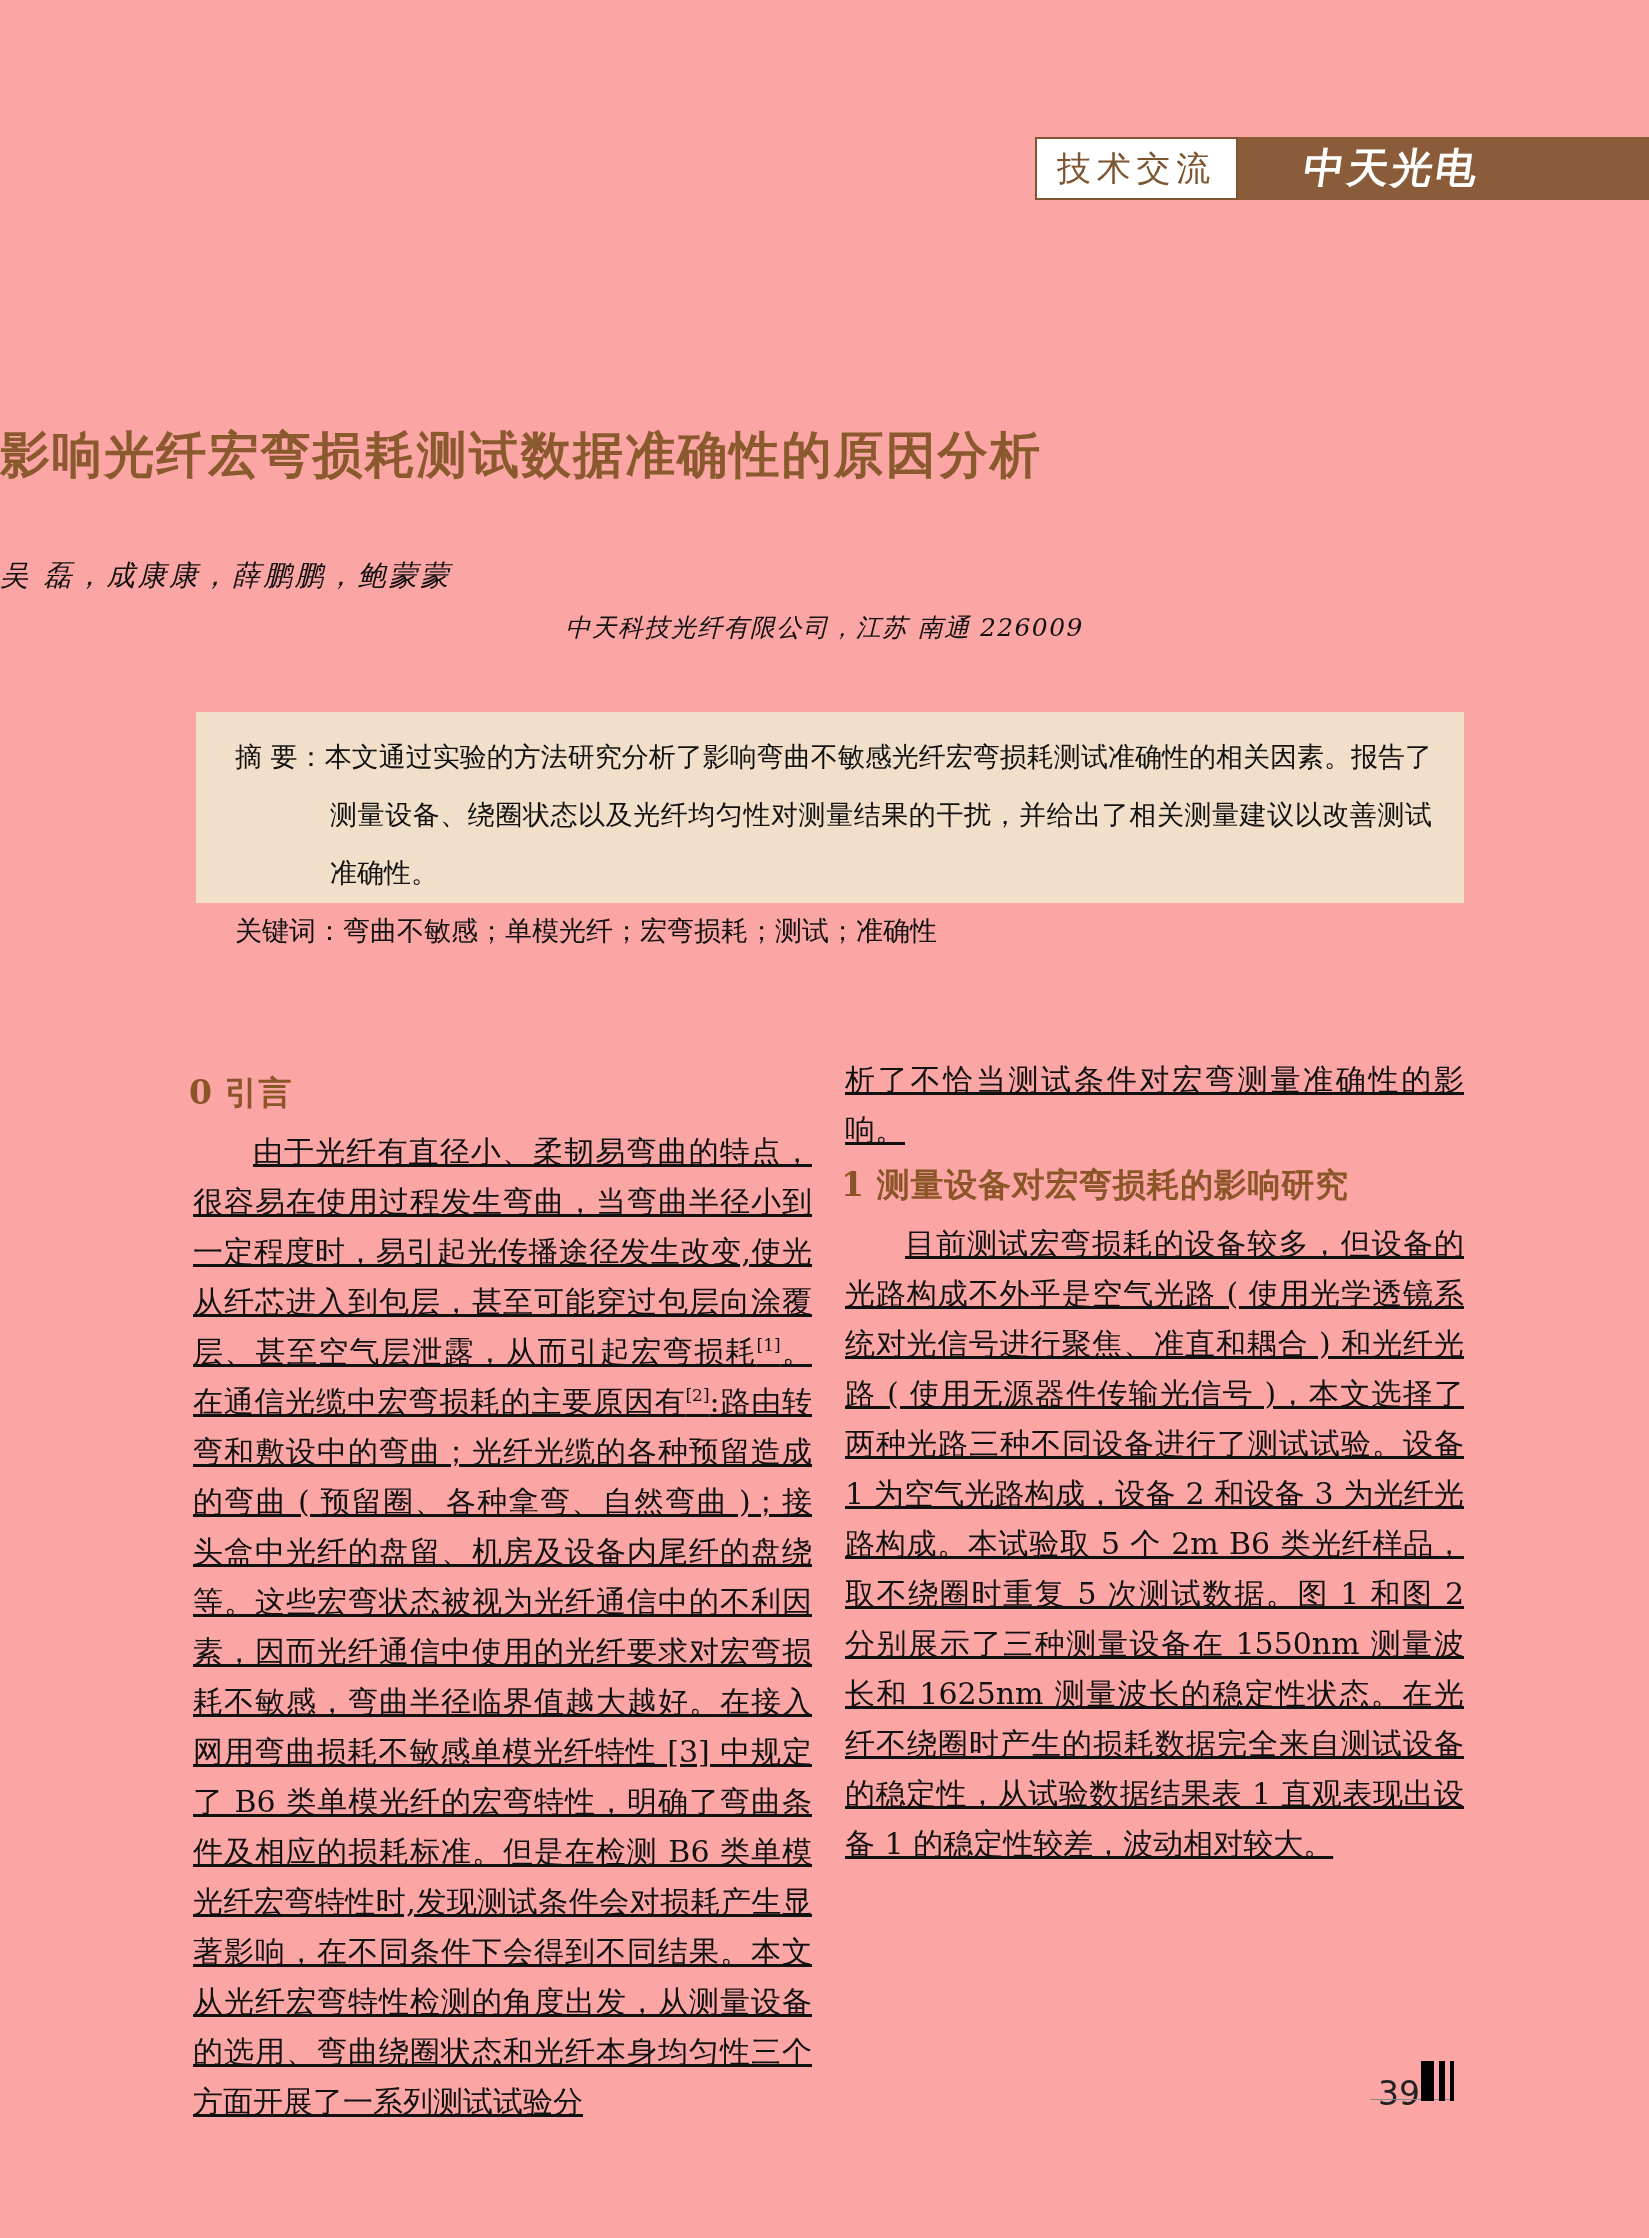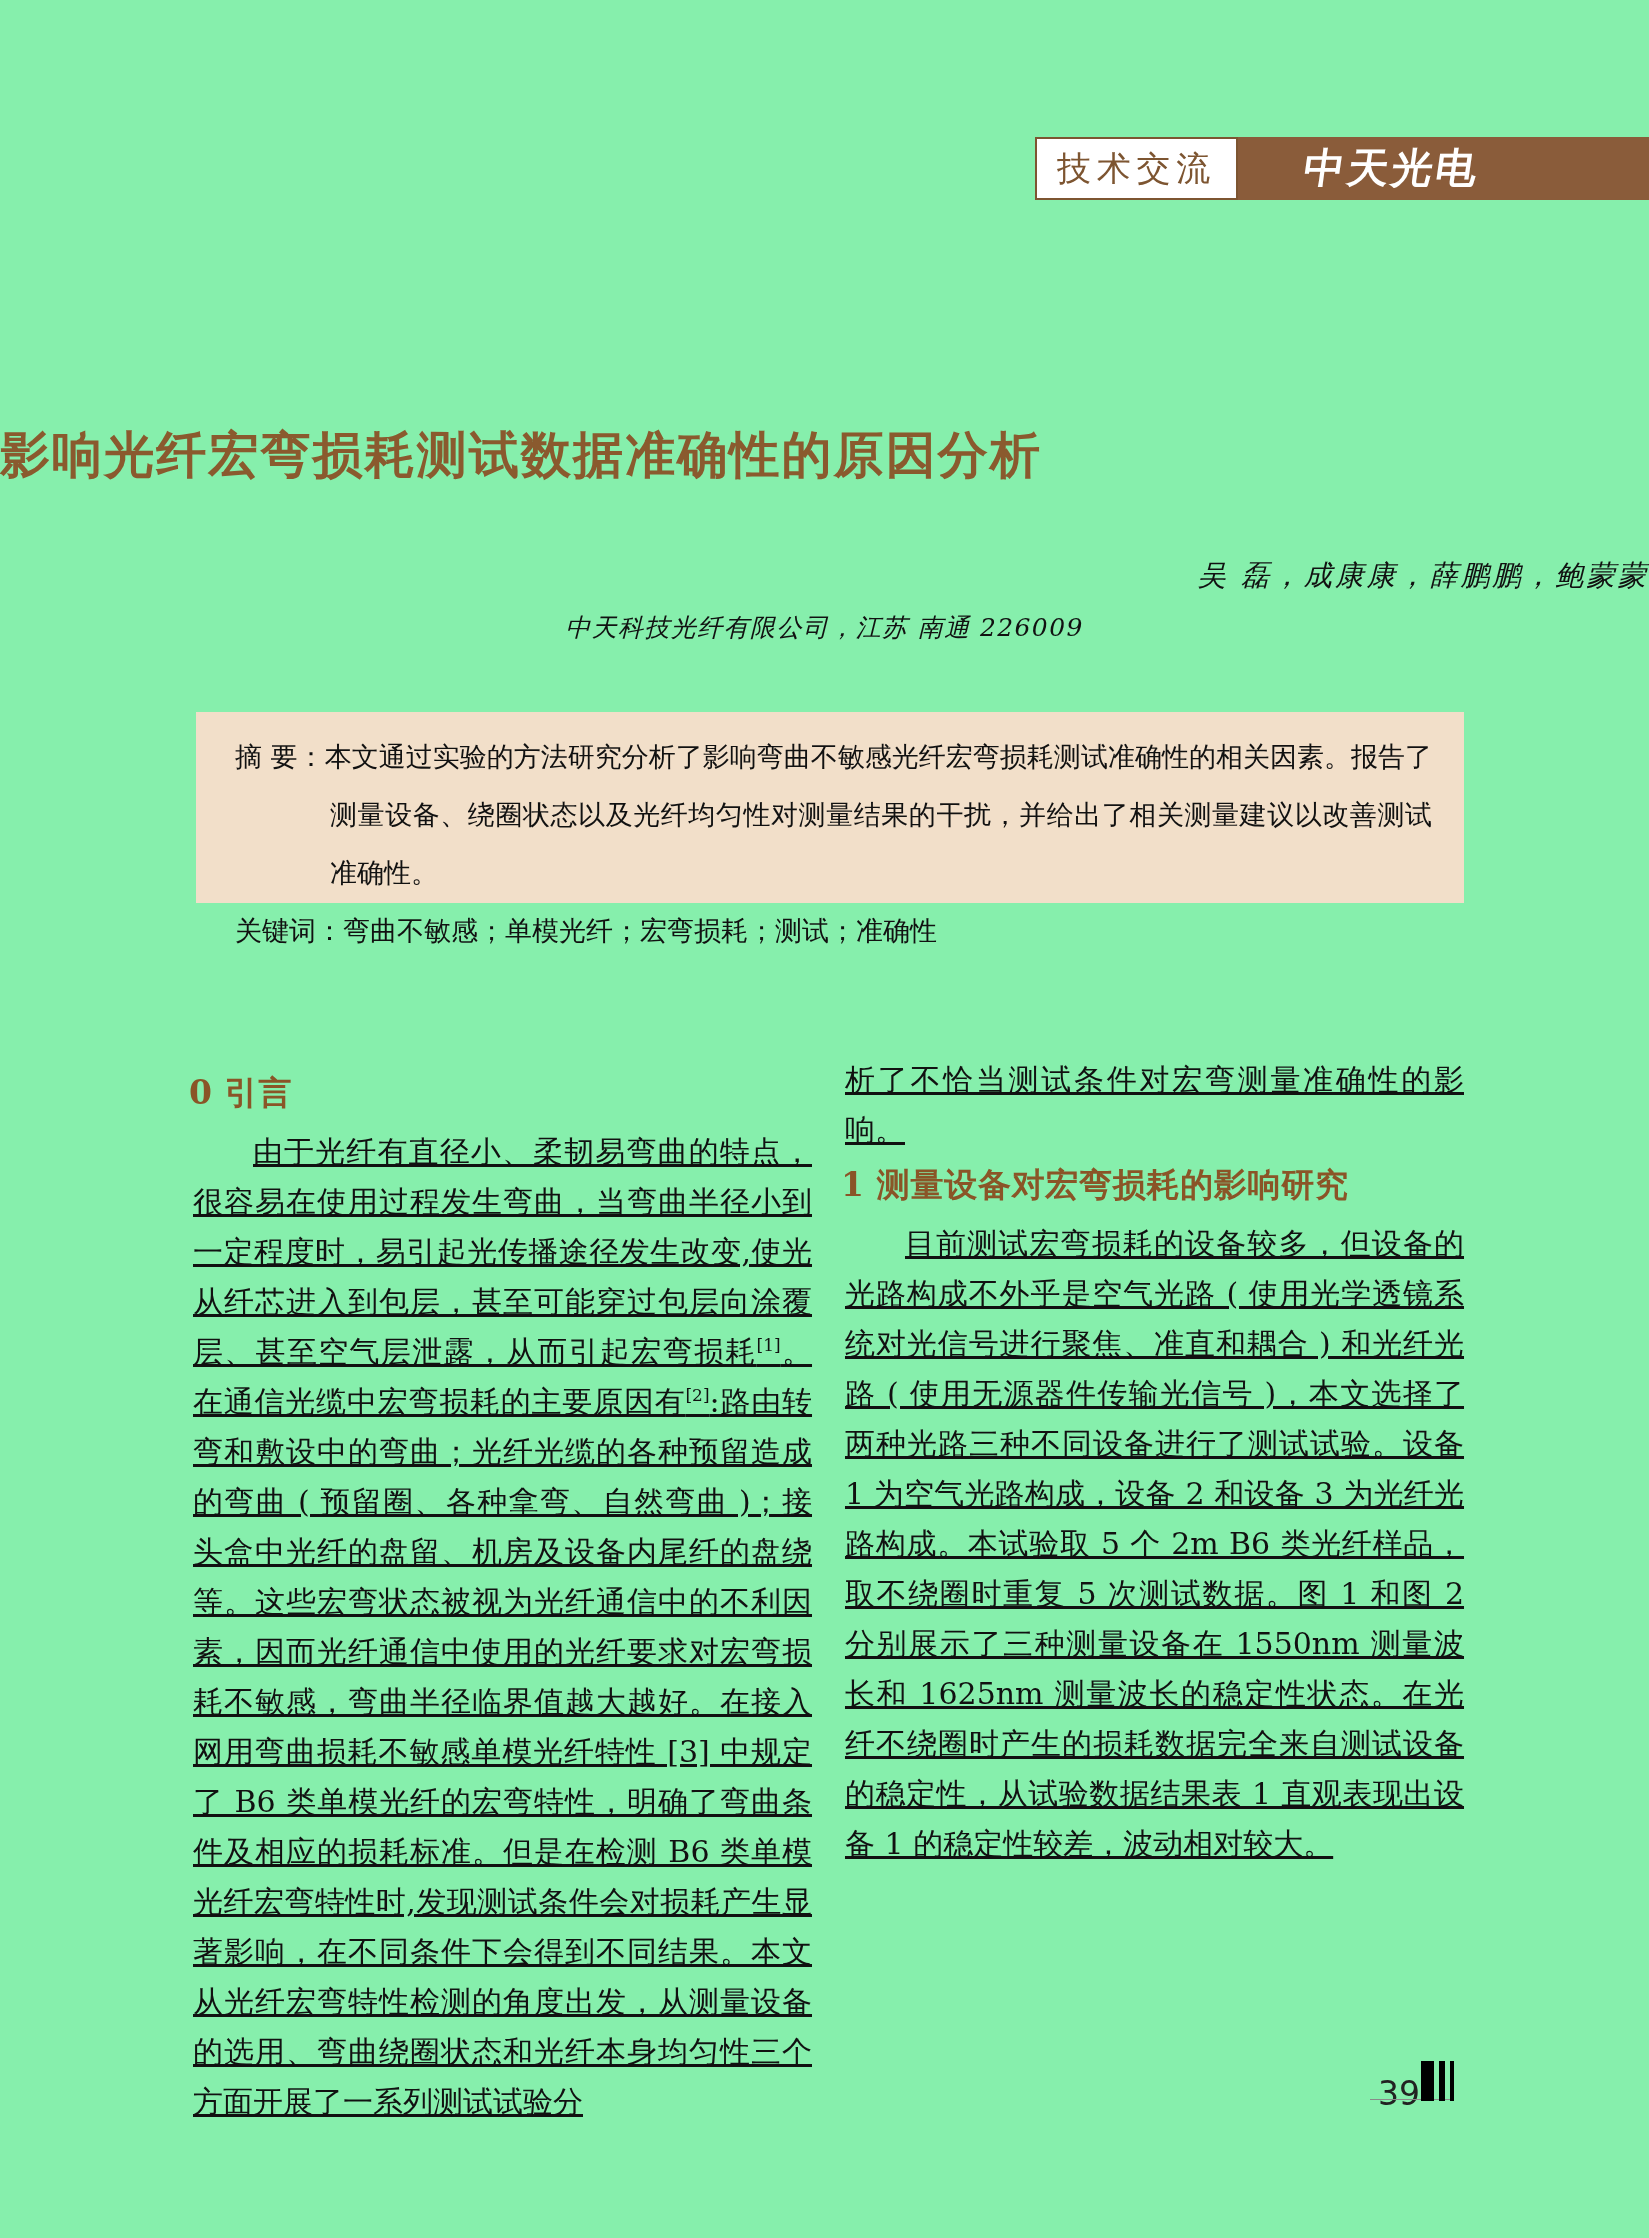--- a/index.html
+++ b/index.html
@@ -1,18 +1,18 @@
 <!DOCTYPE html>
 <html style="font-size:11.4px"><head>
 <meta charset="utf-8">
 <style>
   html,body { margin:0; padding:0; background:#e8e8e8; }
   .page {
     position:relative; width:1649px; height:2239px; margin:0 auto;
-    background:#86efac; overflow:hidden;
+    background:#fca5a5; overflow:hidden;
     font-family:"DejaVu Serif", serif; color:#111;
   }
   
   .tag-box {
     position:absolute; left:1035px; top:137px; width:203px; height:63px;
     background:#ffffff; border:2.9px solid #7d5531; box-sizing:border-box;
     display:flex; align-items:center; justify-content:center;
   }
   .tag-text {
     font-family:"DejaVu Sans", sans-serif; font-size:34px; color:#7d5531; letter-spacing:5.7px;
@@ -25,21 +25,21 @@
     position:absolute; left:66px; top:4.3px; color:#ffffff;
     font-size:41px; font-weight:bold; letter-spacing:2.9px;
     transform:skewX(-8deg);
   }
   
   .title {
     position:absolute; left:0; top:422px; width:100%; text-align:left;
     font-size:50px; font-weight:bold; color:#8a5a2e; letter-spacing:2.1px;
   }
   .authors {
-    position:absolute; left:0; top:557px; width:100%; text-align:right;
+    position:absolute; left:0; top:557px; width:100%; text-align:left;
     font-size:28.5px; font-style:italic; letter-spacing:2.9px;
   }
   .affiliation {
     position:absolute; left:0; top:611px; width:100%; text-align:center;
     font-size:25px; font-style:italic; letter-spacing:1.4px;
   }
   
   .abstract {
     position:absolute; left:196px; top:712px; width:1268px; height:191px;
     background:#f2dfc9; box-sizing:border-box; padding:15.7px 32px 0 39px;

